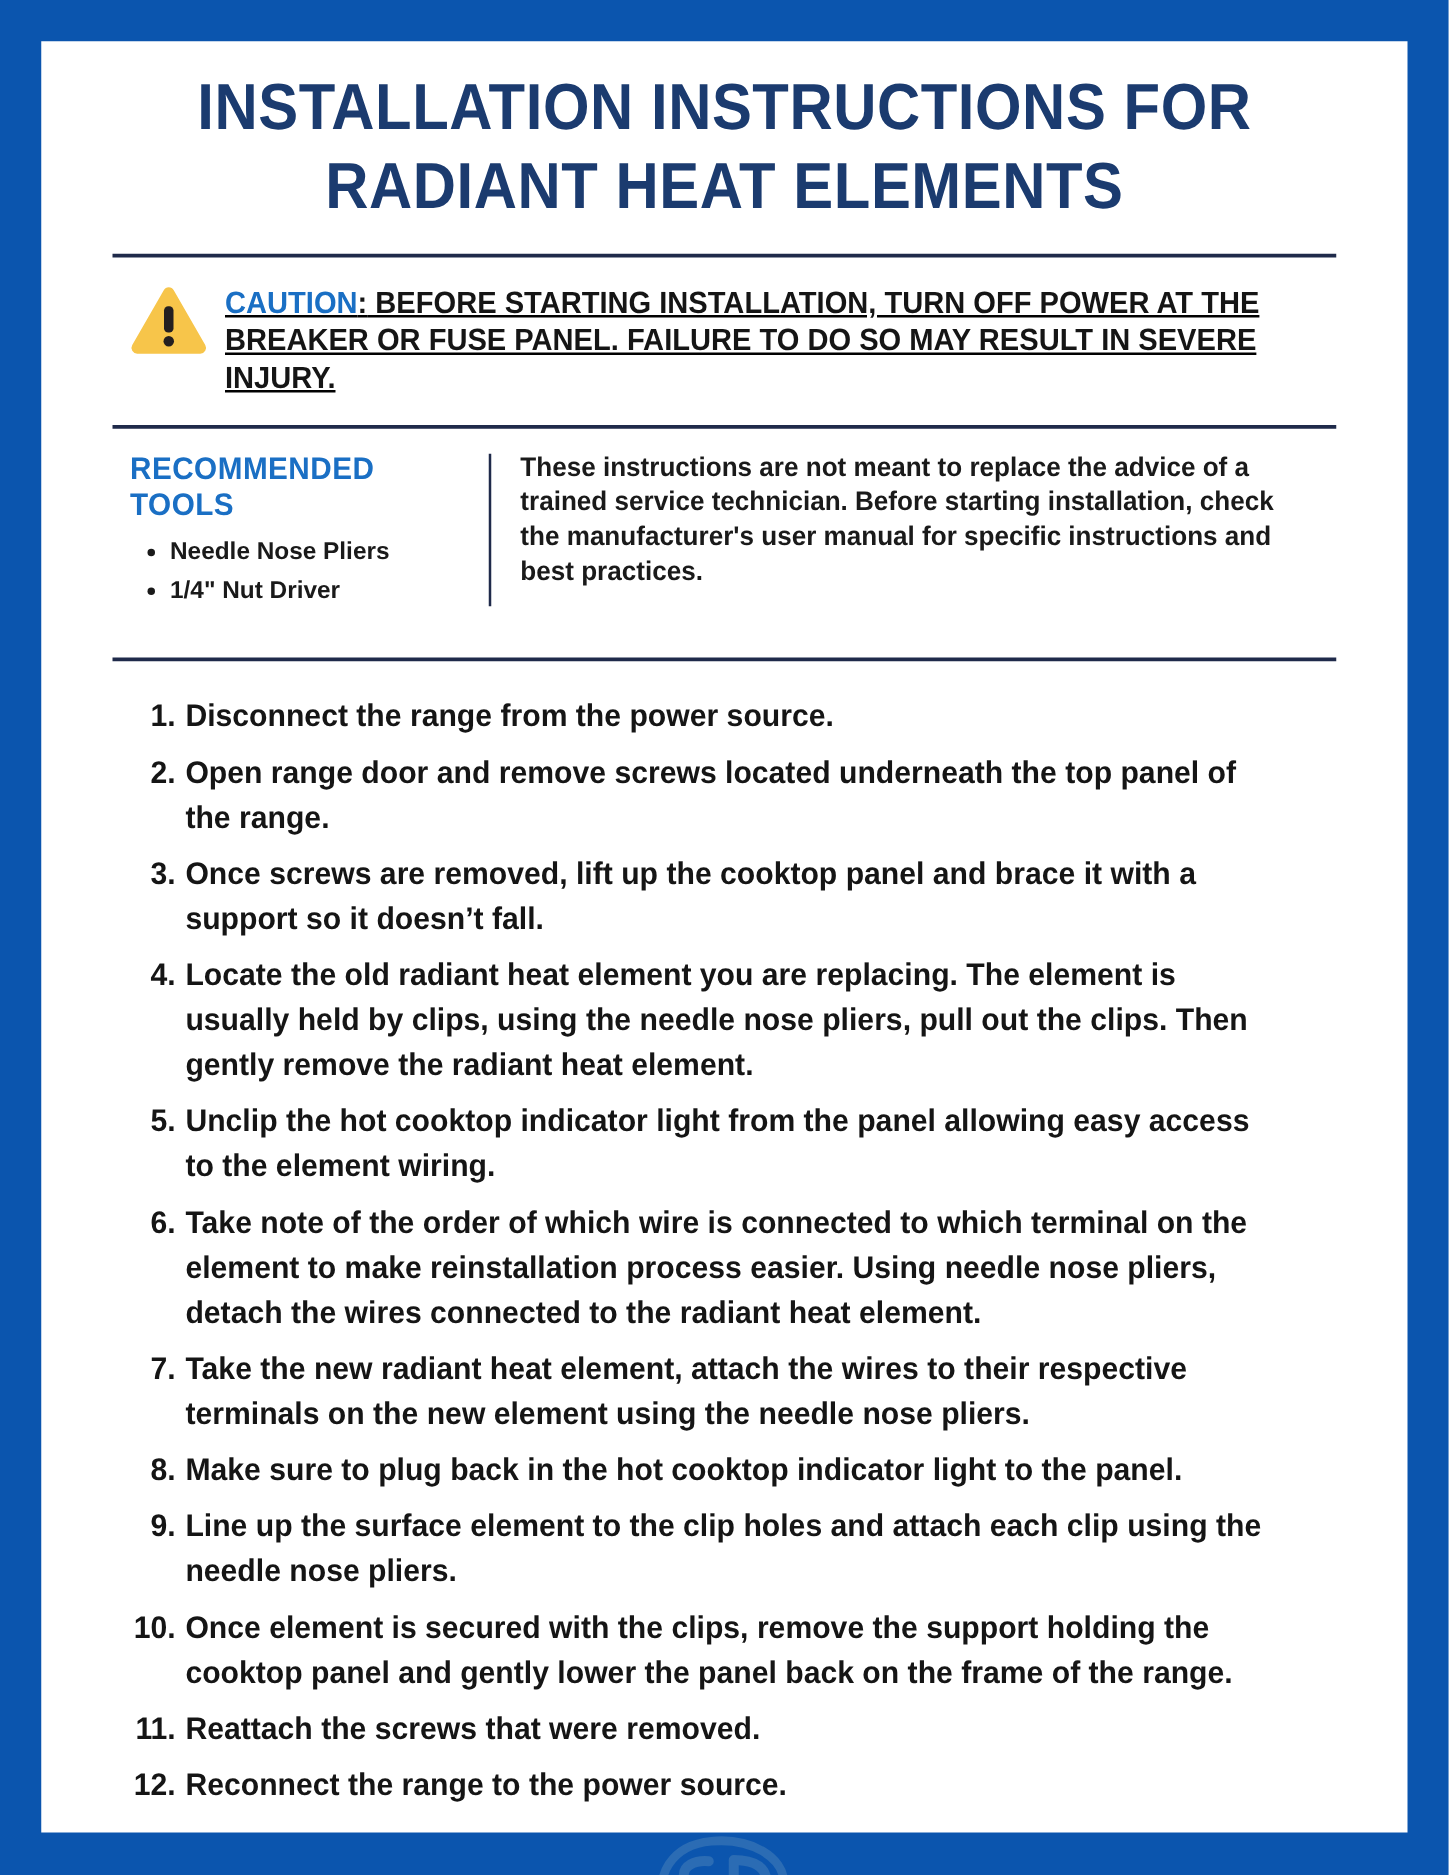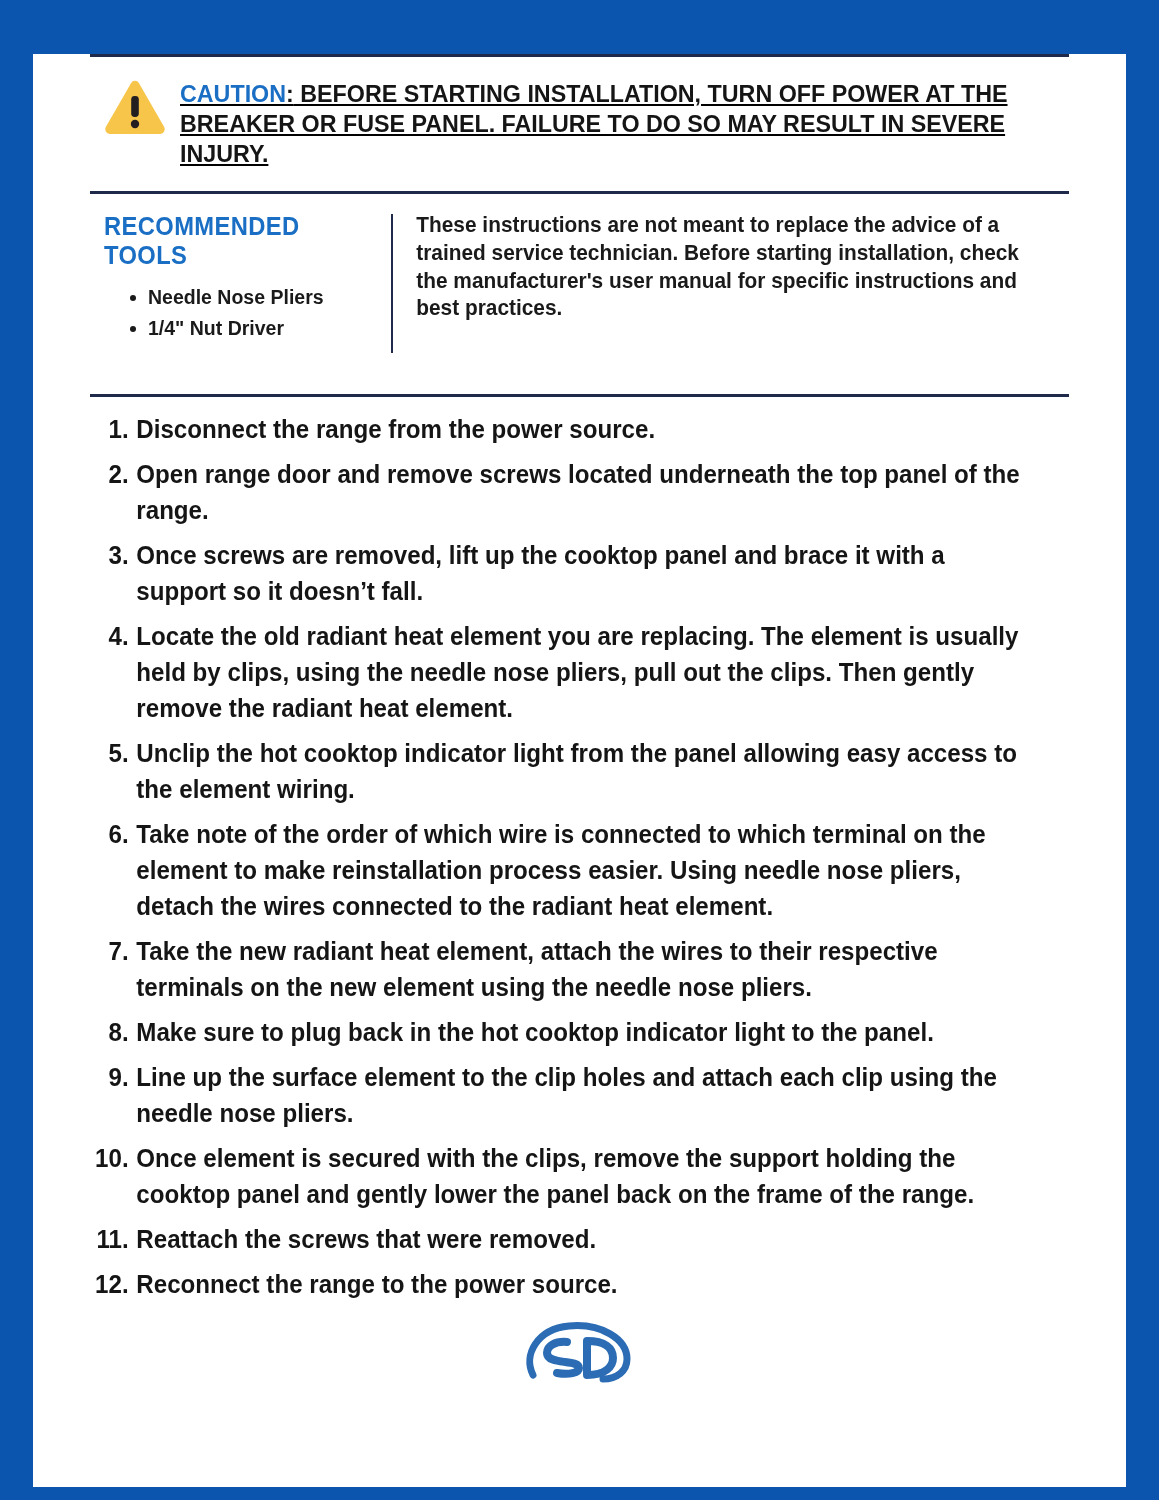--- a/index.html
+++ b/index.html
@@ -103,21 +103,21 @@
     color: #1A6FC4;
     font-family: "Liberation Sans Narrow", "Liberation Sans", sans-serif;
     font-weight: 700;
     font-size: 25px;
     letter-spacing: 0.4px;
     margin: 0 0 7px 0;
     transform: scaleX(0.95);
     transform-origin: left center;
   }
   .tools-list {
-    margin: 12px;
+    margin: 0;
     padding: 0 0 0 32px;
     list-style: none;
   }
   .tools-list li {
     position: relative;
     font-family: "Liberation Sans Narrow", "Liberation Sans", sans-serif;
     font-weight: 700;
     font-size: 19.5px;
     line-height: 1.62;
     color: #1A1A1A;
@@ -145,21 +145,21 @@
     font-weight: 700;
     font-size: 21.5px;
     line-height: 1.30;
     color: #1A1A1A;
     transform: scaleX(0.97);
     transform-origin: left top;
   }
 
   
   .steps {
-    margin: 0;
+    margin: 12px;
     padding: 14px 0 0 0;
     list-style: none;
     counter-reset: stepnum;
   }
   .steps li {
     position: relative;
     counter-increment: stepnum;
     padding-left: 48px;
     padding-right: 2px;
     margin-bottom: 9px;
@@ -191,20 +191,26 @@
     display: block;
     margin: 0 auto;
   }
 </style>
 </head>
 <body>
 
 <div class="page">
   <div class="sheet">
 
+    <div class="title-block">
+      <h1 class="title">
+        <span>INSTALLATION INSTRUCTIONS FOR</span>
+        <span class="line2">RADIANT HEAT ELEMENTS</span>
+      </h1>
+    </div>
 
     <div class="rule rule-1"></div>
 
     <div class="caution">
       <svg class="warn-icon" viewBox="0 0 62 56" aria-hidden="true">
         <path d="M27.0 3.2 L1.8 47.0 a4.6 4.6 0 0 0 4.0 6.9 H56.2 a4.6 4.6 0 0 0 4.0 -6.9 L35.0 3.2 a4.6 4.6 0 0 0 -8.0 0 Z" fill="#F7C54A"></path>
         <rect x="27.2" y="16.0" width="7.6" height="21.0" rx="3.4" fill="#231F20"></rect>
         <circle cx="31.0" cy="44.0" r="4.2" fill="#231F20"></circle>
       </svg>
       <div class="caution-text">

